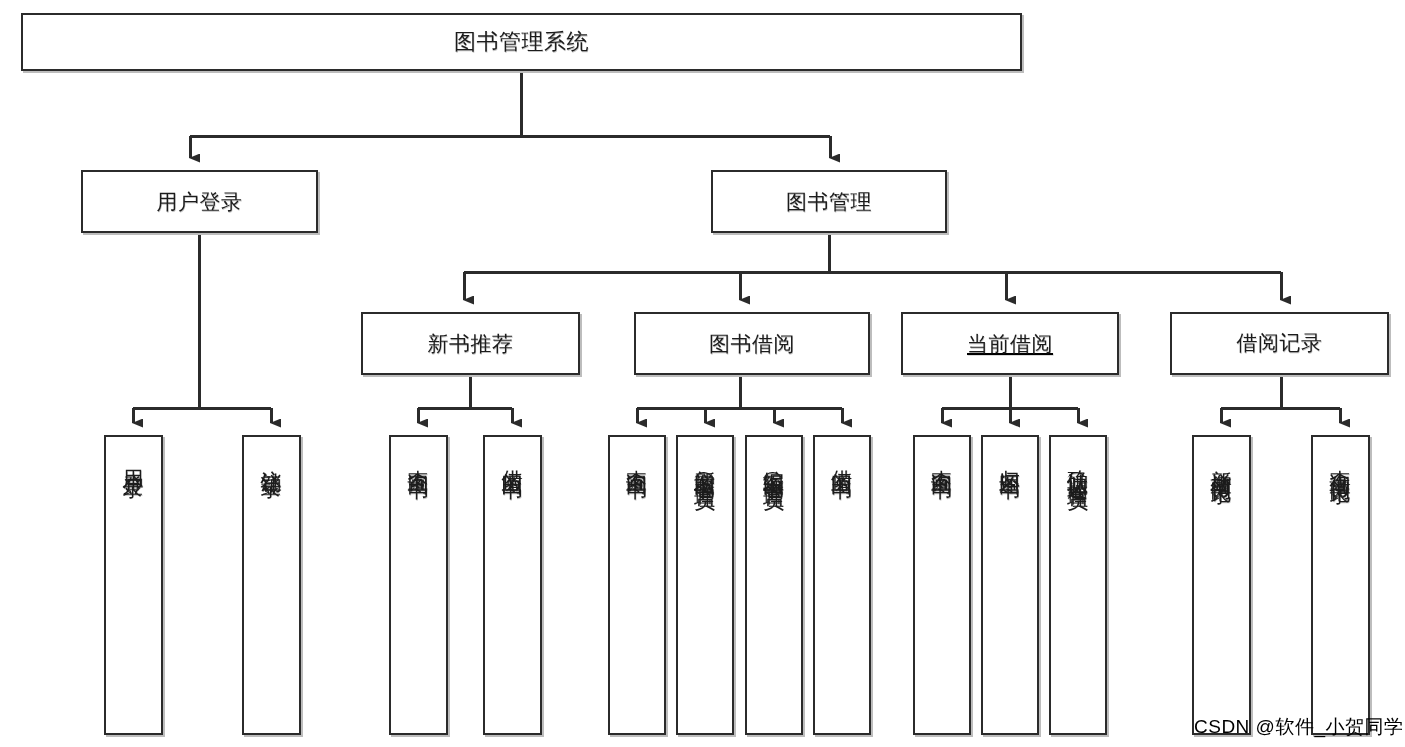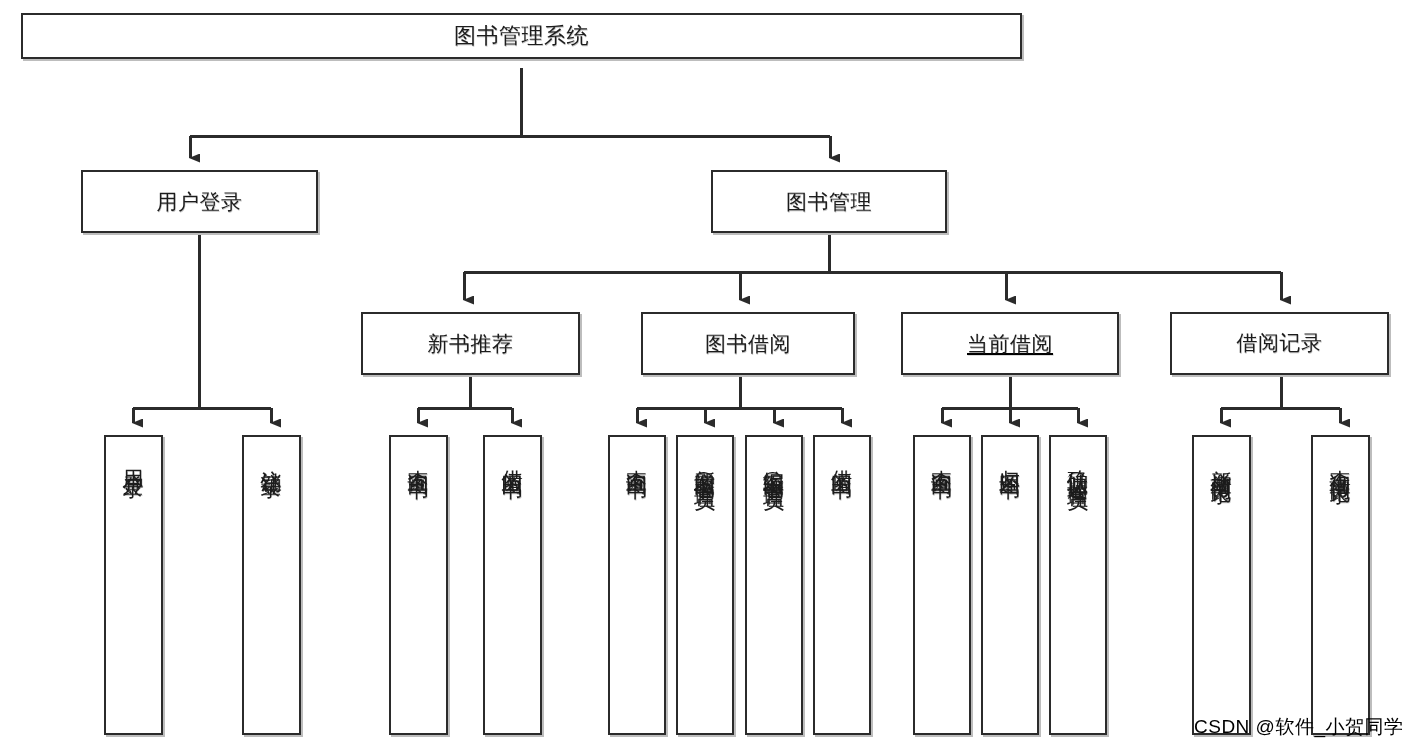--- a/index.html
+++ b/index.html
@@ -118,35 +118,35 @@
       <path d="M 1010 408 L 1010 423" marker-end="url(#arrowhead)"></path>
       <path d="M 1078 408 L 1078 423" marker-end="url(#arrowhead)"></path>
 
       <path d="M 1281 375 L 1281 408"></path>
       <path d="M 1221 408 L 1340 408"></path>
       <path d="M 1221 408 L 1221 423" marker-end="url(#arrowhead)"></path>
       <path d="M 1340 408 L 1340 423" marker-end="url(#arrowhead)"></path>
     </g>
   </svg>
 
-  <div class="node-box root" style="left:21px; top:13px; width:1001px; height:46px;">
+  <div class="node-box root" style="left:21px; top:13px; width:1001px; height:58px;">
     <span class="node-label">图书管理系统</span>
   </div>
 
   <div class="node-box" style="left:81px; top:170px; width:237px; height:63px;">
     <span class="node-label">用户登录</span>
   </div>
   <div class="node-box" style="left:711px; top:170px; width:236px; height:63px;">
     <span class="node-label">图书管理</span>
   </div>
 
   <div class="node-box" style="left:361px; top:312px; width:219px; height:63px;">
     <span class="node-label">新书推荐</span>
   </div>
-  <div class="node-box" style="left:634px; top:312px; width:214px; height:63px;margin-left:7px;">
+  <div class="node-box" style="left:634px; top:312px; width:236px; height:63px;">
     <span class="node-label">图书借阅</span>
   </div>
   <div class="node-box" style="left:901px; top:312px; width:218px; height:63px;text-decoration:underline;">
     <span class="node-label">当前借阅</span>
   </div>
   <div class="node-box" style="left:1170px; top:312px; width:219px; height:63px;font-family:Liberation Serif, serif;">
     <span class="node-label">借阅记录</span>
   </div>
 
   <div class="node-box leaf" style="left:104px; top:435px; width:59px; height:300px;">

